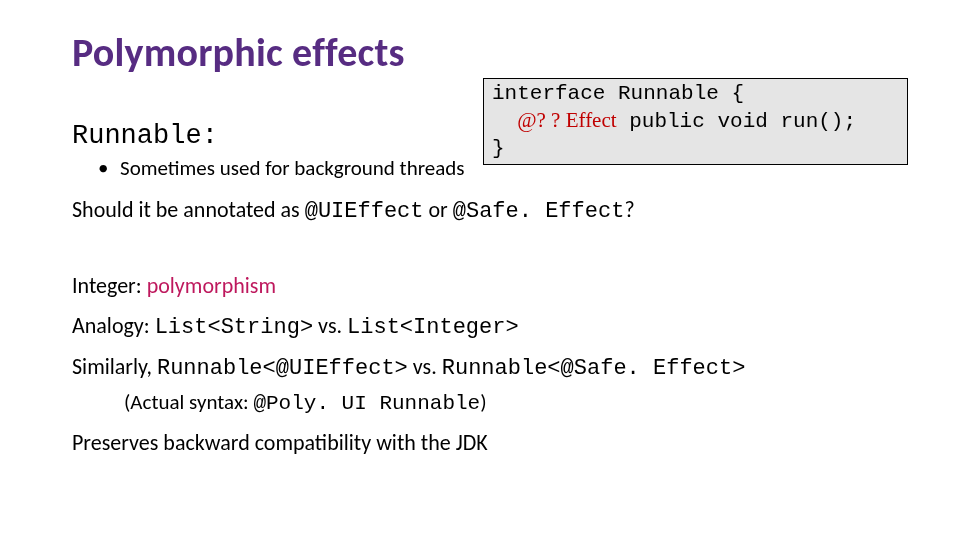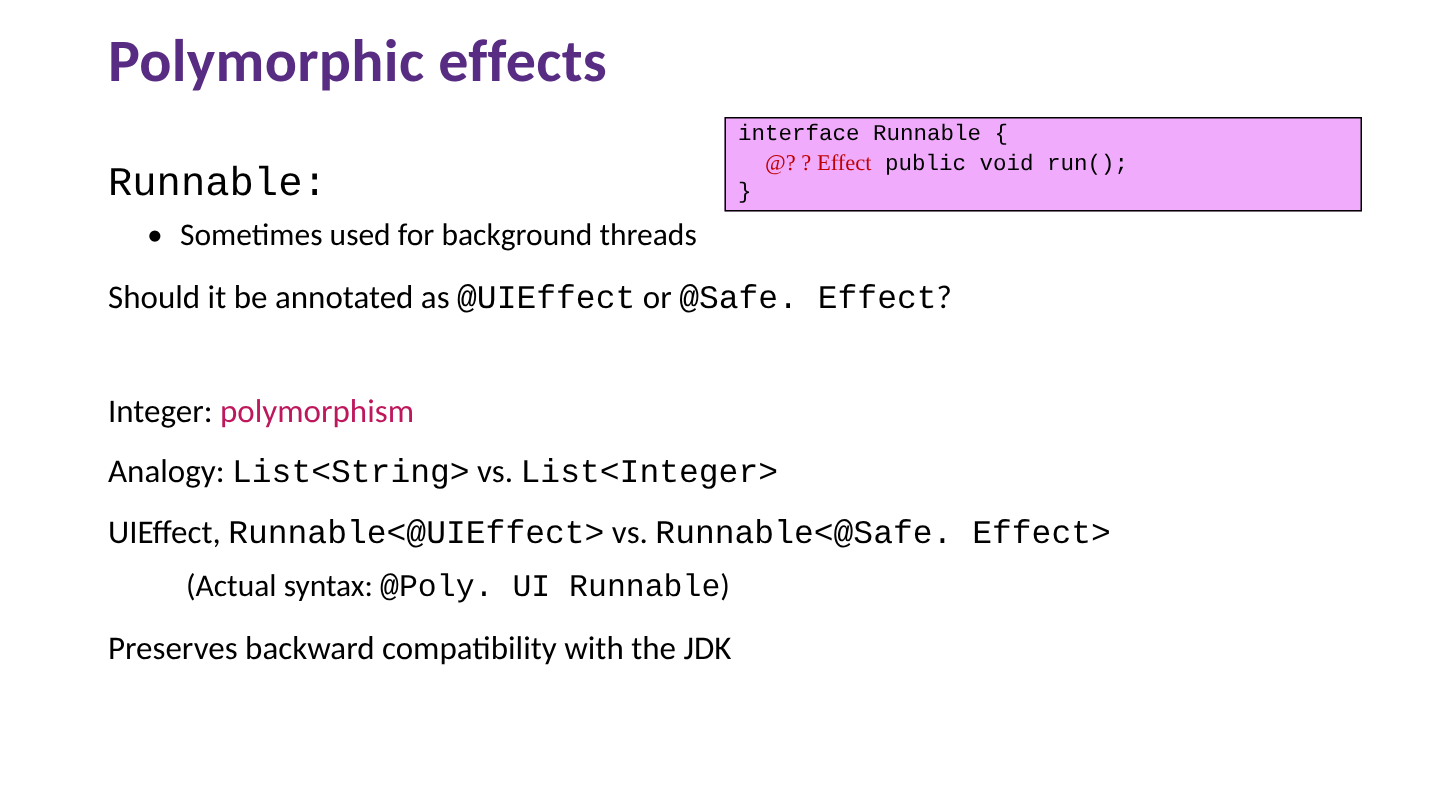--- a/index.html
+++ b/index.html
@@ -9,38 +9,38 @@
     height: 540px;
     background: #ffffff;
     font-family: Calibri, "Segoe UI", Arial, sans-serif;
     color: #000;
   }
   .slide {
     position: relative;
     width: 960px;
     height: 540px;
     box-sizing: border-box;
-    padding: 16px 60px 28px 72px;
+    padding: 28px 60px 28px 72px;
   }
   .title {
     font-size: 40px;
     font-weight: 700;
     color: #572c82;
     margin: 0 0 18px 0;
     letter-spacing: 0.2px;
   }
   .codebox {
     position: absolute;
     top: 78px;
     right: 52px;
     width: 425px;
     border: 1.5px solid #000;
-    background: #f0abfc;
+    background: #e5e5e5;
     font-family: Consolas, "Courier New", monospace;
-    font-size: 15px;
+    font-size: 21px;
     line-height: 1.25;
     padding: 2px 6px 2px 8px;
     box-sizing: border-box;
   }
   .codebox .line2 { padding-left: 2ch; }
   .red { color: #c00000; font-family: Liberation Serif, serif; }
   .subhead {
     font-family: Consolas, "Courier New", monospace;
     font-size: 27px;
     margin: 44px 0 4px 0;
@@ -107,21 +107,21 @@
 
   <div class="body">
     <span>Integer:  </span><span class="highlight">polymorphism</span>
   </div>
 
   <div class="body">
     <span>Analogy:  </span><span class="mono">List&lt;String&gt;</span><span> vs. </span><span class="mono">List&lt;Integer&gt;</span>
   </div>
 
   <div class="body">
-    <span>UIEffect, </span><span class="mono">Runnable&lt;@UIEffect&gt;</span><span> vs. </span><span class="mono">Runnable&lt;@Safe. Effect&gt;</span>
+    <span>Similarly, </span><span class="mono">Runnable&lt;@UIEffect&gt;</span><span> vs. </span><span class="mono">Runnable&lt;@Safe. Effect&gt;</span>
   </div>
 
   <div class="body smallnote">
     <span>(Actual syntax: </span><span class="mono">@Poly. UI Runnable</span><span>)</span>
   </div>
 
   <div class="body">Preserves backward compatibility with the JDK</div>
 
 </div>
 

